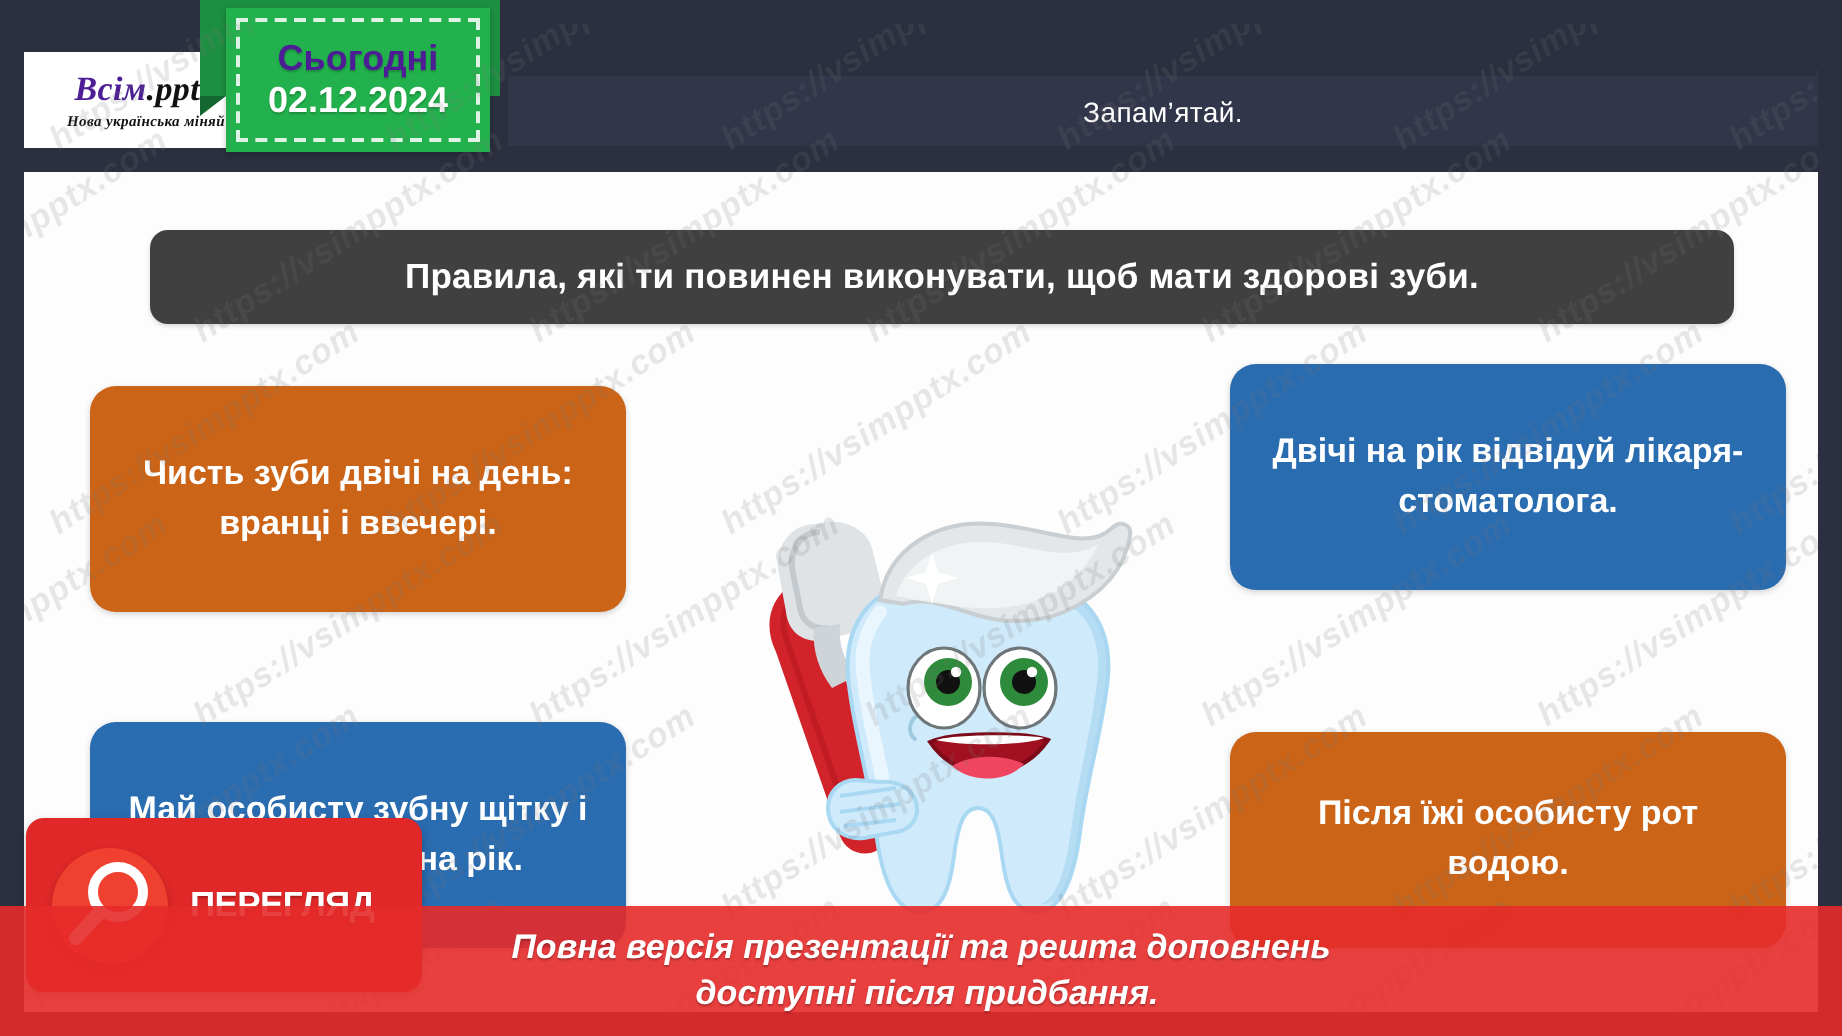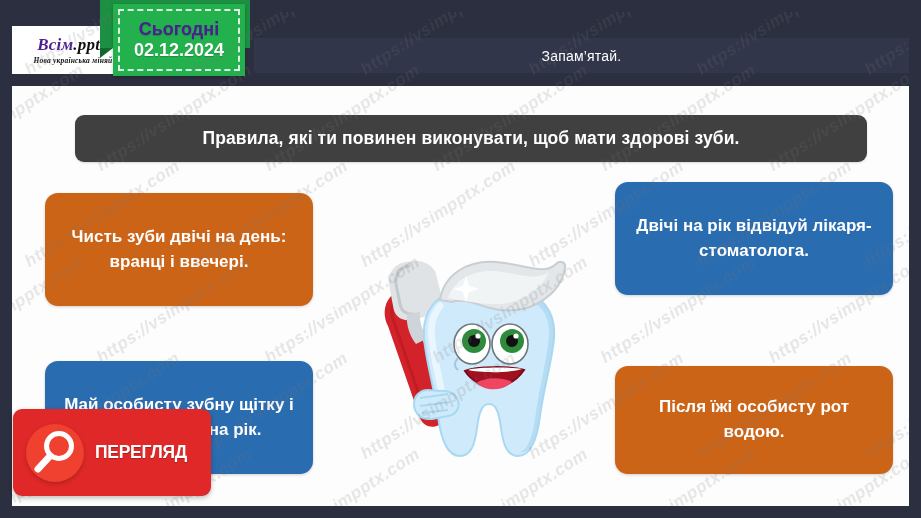--- a/index.html
+++ b/index.html
@@ -295,14 +295,18 @@
       <svg viewBox="0 0 58 58" width="58" height="58" aria-hidden="true">
         <circle cx="33" cy="22" r="12.5" fill="none" stroke="#ffffff" stroke-width="5"></circle>
         <path d="M24 32 L12 45" stroke="#ffffff" stroke-width="7" stroke-linecap="round"></path>
       </svg>
     </div>
     <div class="pb-text">
       <div>ПЕРЕГЛЯД</div>
     </div>
   </div>
 
+  <div class="bottom-band">
+    <div class="l1">Повна версія презентації та решта доповнень</div>
+    <div class="l2">доступні після придбання.</div>
+  </div>
 
 </div>
 
 </body></html>

